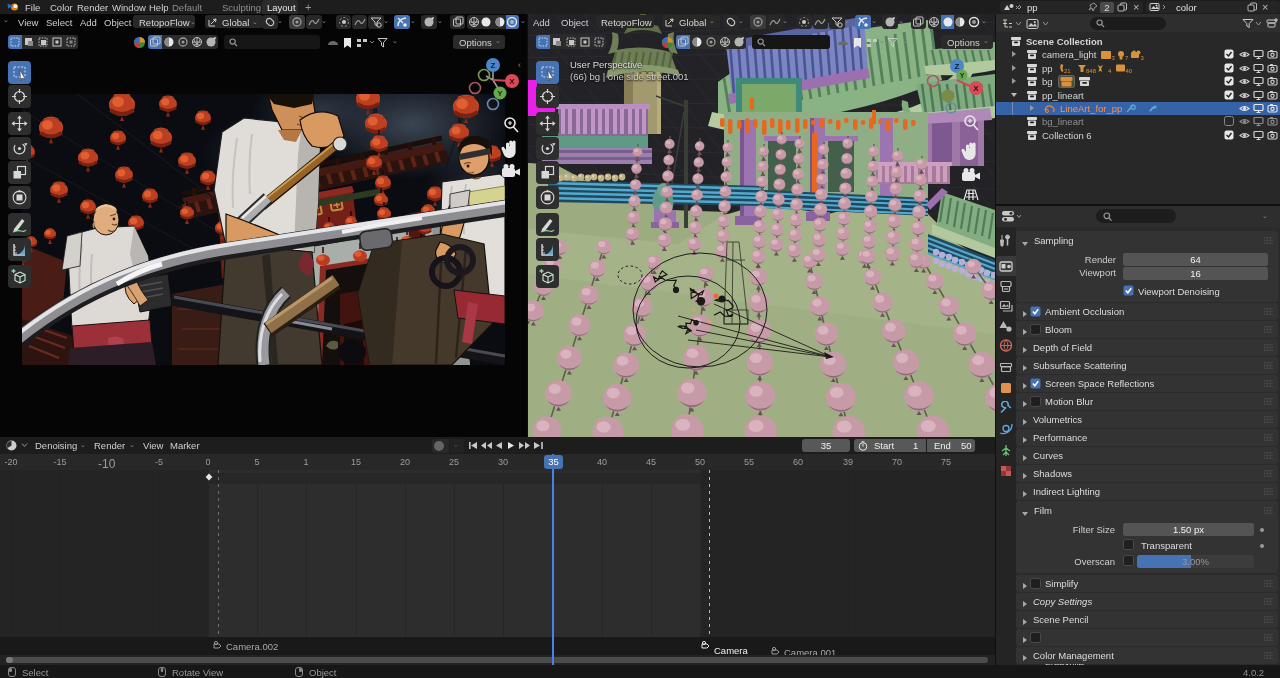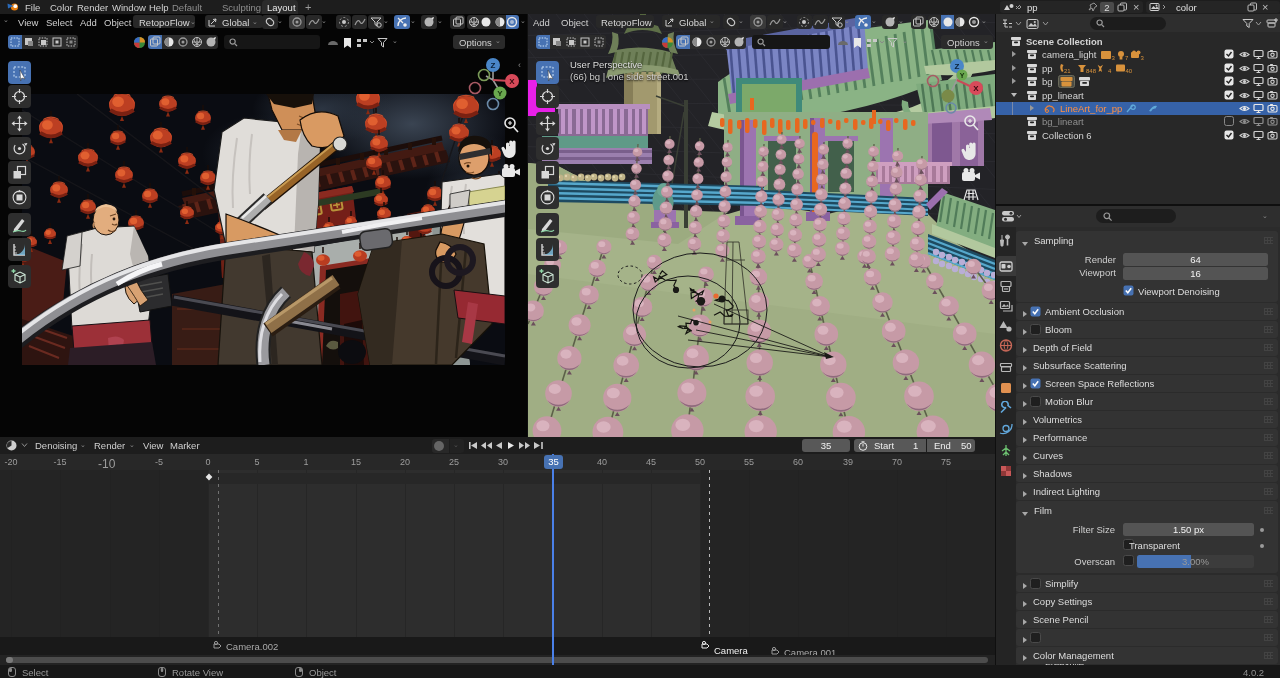--- a/index.html
+++ b/index.html
@@ -2273,40 +2273,40 @@
     <div class="abs" style="left:20px;top:295px;width:262px;height:72px;background:#333333;border-radius:3px;"></div>
     <div class="abs" style="left:26px;top:306px;width:0;height:0;border-top:4px solid #a8a8a8;border-left:3.5px solid transparent;border-right:3.5px solid transparent;"></div>
     <div class="abs txt" style="left:38px;top:299px;color:#dedede;">Film</div>
     <div class="abs" style="left:268px;top:301px;width:9px;height:7px;background:repeating-linear-gradient(90deg,#454545 0 1px,transparent 1px 3px),repeating-linear-gradient(#454545 0 1px,transparent 1px 3px);opacity:0.9;"></div>
     <div class="abs txt" style="left:49px;top:318px;width:70px;text-align:right;color:#cfcfcf;">Filter Size</div>
     <div class="abs" style="left:127px;top:317px;width:131px;height:13px;background:#545454;border-radius:2.5px;color:#f2f2f2;text-align:center;line-height:13px;">1.50 px</div>
     <div class="abs" style="left:264px;top:322px;width:4px;height:4px;background:#9a9a9a;border-radius:50%;"></div>
     <svg class="abs" style="left:127px;top:333px;" width="11" height="11" viewBox="0 0 11 11">
         <rect x="0.5" y="0.5" width="10" height="10" rx="2" fill="#1f1f1f" stroke="#4a4a4a"></rect>
       </svg>
-    <div class="abs txt" style="left:133px;top:334px;color:#dedede;">Transparent</div>
+    <div class="abs txt" style="left:145px;top:334px;color:#dedede;">Transparent</div>
     <div class="abs" style="left:264px;top:338px;width:4px;height:4px;background:#9a9a9a;border-radius:50%;"></div>
     <div class="abs txt" style="left:49px;top:350px;width:70px;text-align:right;color:#cfcfcf;">Overscan</div>
     <svg class="abs" style="left:127px;top:349px;" width="11" height="11" viewBox="0 0 11 11">
         <rect x="0.5" y="0.5" width="10" height="10" rx="2" fill="#1f1f1f" stroke="#4a4a4a"></rect>
       </svg>
     <div class="abs" style="left:141px;top:349px;width:117px;height:13px;background:#3c3c3c;border-radius:2.5px;overflow:hidden;">
         <div style="width:54px;height:13px;background:#4772b3;"></div>
       </div>
     <div class="abs txt" style="left:141px;top:350px;width:117px;text-align:center;color:#9a9a9a;">3.00%</div>
     <div class="abs" style="left:20px;top:369px;width:262px;height:17px;background:#333333;border-radius:3px;"></div>
     <div class="abs" style="left:27px;top:377px;width:0;height:0;border-left:4px solid #a8a8a8;border-top:3.5px solid transparent;border-bottom:3.5px solid transparent;"></div>
     <svg class="abs" style="left:34px;top:372px;" width="11" height="11" viewBox="0 0 11 11">
         <rect x="0.5" y="0.5" width="10" height="10" rx="2" fill="#1f1f1f" stroke="#4a4a4a"></rect>
       </svg>
     <div class="abs txt" style="left:49px;top:372px;color:#dedede;">Simplify</div>
     <div class="abs" style="left:268px;top:374px;width:9px;height:7px;background:repeating-linear-gradient(90deg,#454545 0 1px,transparent 1px 3px),repeating-linear-gradient(#454545 0 1px,transparent 1px 3px);opacity:0.9;"></div>
     <div class="abs" style="left:20px;top:387px;width:262px;height:17px;background:#333333;border-radius:3px;"></div>
     <div class="abs" style="left:27px;top:395px;width:0;height:0;border-left:4px solid #a8a8a8;border-top:3.5px solid transparent;border-bottom:3.5px solid transparent;"></div>
-    <div class="abs txt" style="left:37px;top:390px;color:#dedede;">Copy Settings</div>
+    <div class="abs txt" style="left:37px;top:390px;color:#dedede;font-style:italic;">Copy Settings</div>
     <div class="abs" style="left:268px;top:392px;width:9px;height:7px;background:repeating-linear-gradient(90deg,#454545 0 1px,transparent 1px 3px),repeating-linear-gradient(#454545 0 1px,transparent 1px 3px);opacity:0.9;"></div>
     <div class="abs" style="left:20px;top:405px;width:262px;height:17px;background:#333333;border-radius:3px;"></div>
     <div class="abs" style="left:27px;top:413px;width:0;height:0;border-left:4px solid #a8a8a8;border-top:3.5px solid transparent;border-bottom:3.5px solid transparent;"></div>
     <div class="abs txt" style="left:37px;top:408px;color:#dedede;">Scene Pencil</div>
     <div class="abs" style="left:268px;top:410px;width:9px;height:7px;background:repeating-linear-gradient(90deg,#454545 0 1px,transparent 1px 3px),repeating-linear-gradient(#454545 0 1px,transparent 1px 3px);opacity:0.9;"></div>
     <div class="abs" style="left:20px;top:423px;width:262px;height:17px;background:#333333;border-radius:3px;"></div>
     <div class="abs" style="left:27px;top:431px;width:0;height:0;border-left:4px solid #a8a8a8;border-top:3.5px solid transparent;border-bottom:3.5px solid transparent;"></div>
     <svg class="abs" style="left:34px;top:426px;" width="11" height="11" viewBox="0 0 11 11">
         <rect x="0.5" y="0.5" width="10" height="10" rx="2" fill="#1f1f1f" stroke="#4a4a4a"></rect>
       </svg>

